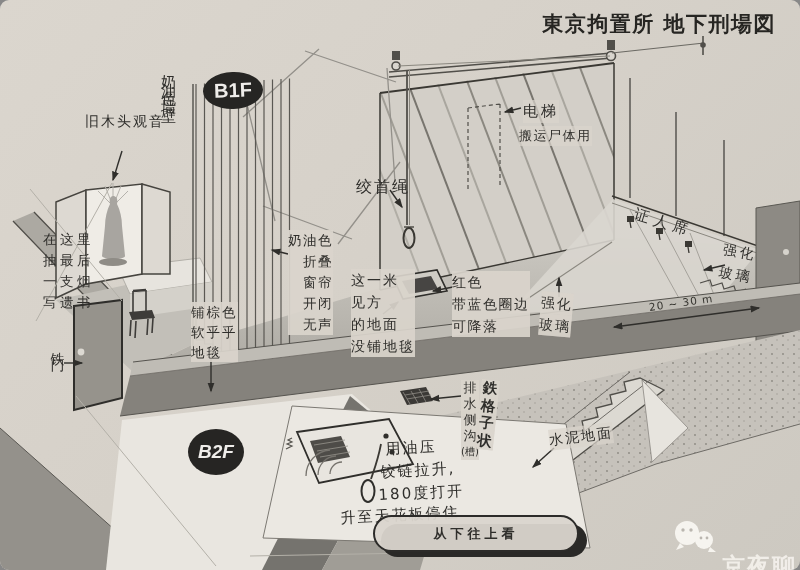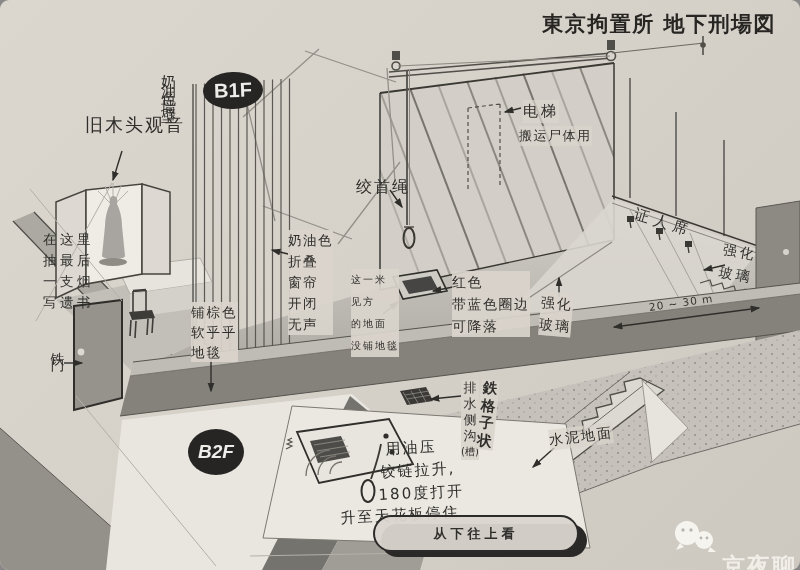--- a/index.html
+++ b/index.html
@@ -244,51 +244,51 @@
   </g>
 </svg>
 
   <div class="lbl title">東京拘置所 地下刑場図</div>
 
   <div class="badge b1f">B1F</div>
   <div class="badge b2f">B2F</div>
 
   <div class="lbl vtext" style="left:157px;top:63px;font-size:15px;letter-spacing:8px;">奶油色墙壁</div>
 
-  <div class="lbl" style="left:85px;top:111px;font-size:18px;letter-spacing:2px;">旧木头观音</div>
+  <div class="lbl" style="left:85px;top:111px;font-size:14px;letter-spacing:2px;">旧木头观音</div>
 
   <div class="lbl" style="left:43px;top:193px;font-size:13.5px;letter-spacing:3.5px;line-height:21px;margin-top:36px;">
     <div>在这里</div>
       <div>抽最后</div>
     <div>一支烟</div>
       <div>写遗书</div>
   </div>
 
   <div class="lbl vtext" style="left:47px;top:341px;font-size:14px;letter-spacing:5px;">铁门</div>
 
   <div class="lbl halo" style="left:191px;top:302px;font-size:13.5px;letter-spacing:2px;line-height:20px;">
     <div>铺棕色</div>
       <div>软乎乎</div>
       <div>地毯</div>
   </div>
 
-  <div class="lbl halo" style="left:288px;top:230px;font-size:13.5px;letter-spacing:1.5px;line-height:21px;">
+  <div class="lbl halo" style="left:288px;top:230px;font-size:13.5px;letter-spacing:1.5px;line-height:21px;text-align:right;">
     <div>奶油色</div>
       <div>折叠</div>
       <div>窗帘</div>
     <div>开闭</div>
       <div>无声</div>
   </div>
 
   <div class="lbl" style="left:356px;top:175px;font-size:16px;letter-spacing:2px;">绞首绳</div>
 
   <div class="lbl halo" style="left:523px;top:100px;font-size:15px;letter-spacing:3px;">电梯</div>
   <div class="lbl halo" style="left:519px;top:126px;font-size:13px;letter-spacing:1.5px;">搬运尸体用</div>
 
-  <div class="lbl halo" style="left:351px;top:269px;font-size:10px;letter-spacing:2px;line-height:22px;">
+  <div class="lbl halo" style="left:351px;top:269px;font-size:14px;letter-spacing:2px;line-height:22px;">
     <div>这一米</div>
       <div>见方</div>
     <div>的地面</div>
       <div>没铺地毯</div>
   </div>
 
   <div class="lbl halo" style="left:452px;top:271px;font-size:14px;letter-spacing:1.5px;line-height:22px;">
     <div>红色</div>
       <div>带蓝色圈边</div>
       <div>可降落</div>

